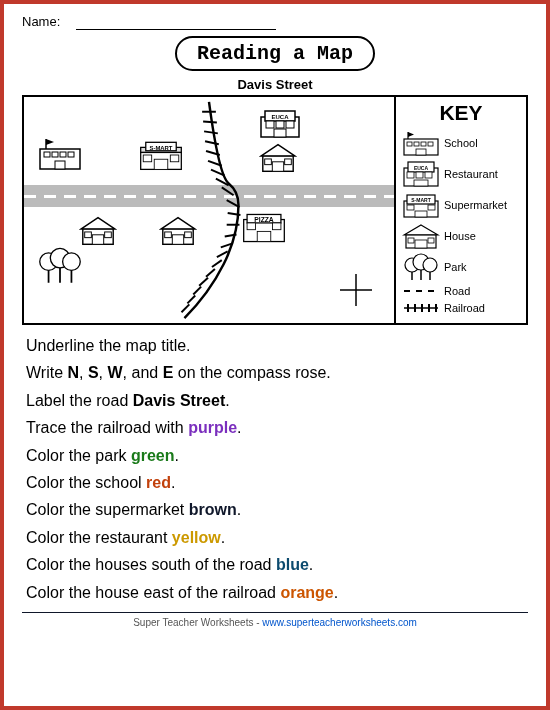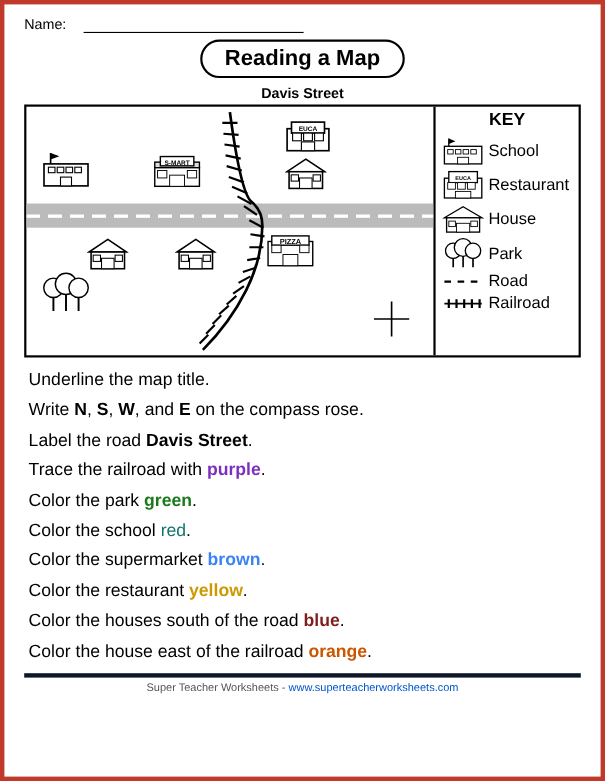--- a/index.html
+++ b/index.html
@@ -33,20 +33,21 @@
       text-align: center;
       font-size: 20px;
       font-weight: bold;
       padding: 4px 20px;
       display: inline-block;
       margin: 0 auto 4px auto;
     }
     .title-row {
       text-align: center;
       margin-bottom: 2px;
+      font-family: Liberation Mono, monospace;
     }
     .street-label {
       text-align: center;
       font-size: 13px;
       font-weight: bold;
       margin-bottom: 3px;
     }
     .map-container {
       border: 2px solid #000;
       display: flex;
@@ -115,65 +116,65 @@
       width: 36px;
       height: 36px;
     }
     
     .key-panel {
       width: 130px;
       padding: 4px 6px;
       font-size: 11px;
     }
     .key-title {
-      font-size: 16px;
+      font-size: 21px;
       font-weight: bold;
       text-align: center;
       margin-bottom: 4px;
     }
     .key-row {
       display: flex;
       align-items: center;
       margin-bottom: 3px;
       gap: 4px;
     }
     .key-icon {
       width: 38px;
       flex-shrink: 0;
       display: flex;
       align-items: center;
       justify-content: center;
     }
     .key-label {
-      font-size: 15px;
+      font-size: 11px;
     }
     
     .instructions {
       margin-top: 8px;
       font-size: 16px;
       line-height: 1.65;
       padding: 0 4px;
     }
     .instructions p {
       margin-bottom: 1px;
     }
     .bold { font-weight: bold; }
     .color-purple { color: #7b2fbe; font-weight: bold; }
     .color-green { color: #1a7a1a; font-weight: bold; margin-top: 16px; }
-    .color-red { color: #0f766e; font-weight: normal; }
-    .color-brown { color: #3b82f6; font-weight: bold; }
+    .color-red { color: #c2410c; font-weight: bold; }
+    .color-brown { color: #0f172a; font-weight: bold; }
     .color-yellow { color: #cc9900; font-weight: bold; }
-    .color-blue { color: #7f1d1d; font-weight: bold; }
+    .color-blue { color: #0c4a6e; font-weight: bold; }
     .color-orange { color: #cc5500; font-weight: bold; }
     .footer {
       text-align: center;
       font-size: 10px;
       color: #555;
       margin-top: 6px;
-      border-top: 4px solid #0f172a;
+      border-top: 1px solid #0f172a;
       padding-top: 4px;
     }
     .footer a { color: #0055cc; text-decoration: none; }
   </style>
 </head>
 <body>
 
 <div class="page">
 
   <div class="name-line">
@@ -359,20 +360,33 @@
             <text x="19" y="10" text-anchor="middle" font-size="5" font-weight="bold" fill="#000">EUCA</text>
             <rect x="5" y="12" width="7" height="6" fill="#fff" stroke="#000" stroke-width="0.8"></rect>
             <rect x="14" y="12" width="7" height="6" fill="#fff" stroke="#000" stroke-width="0.8"></rect>
             <rect x="23" y="12" width="7" height="6" fill="#fff" stroke="#000" stroke-width="0.8"></rect>
             <rect x="12" y="20" width="14" height="6" fill="#fff" stroke="#000" stroke-width="0.8"></rect>
           </svg>
         </div>
         <span class="key-label">Restaurant</span>
       </div>
 
+      <div class="key-row">
+        <div class="key-icon">
+          <svg viewBox="0 0 38 28" width="38" height="28">
+            <rect x="2" y="10" width="34" height="16" fill="#fff" stroke="#000" stroke-width="1.2"></rect>
+            <rect x="5" y="4" width="28" height="9" fill="#fff" stroke="#000" stroke-width="1.2"></rect>
+            <text x="19" y="11" text-anchor="middle" font-size="5" font-weight="bold" fill="#000">S-MART</text>
+            <rect x="5" y="14" width="7" height="5" fill="#fff" stroke="#000" stroke-width="0.8"></rect>
+            <rect x="26" y="14" width="7" height="5" fill="#fff" stroke="#000" stroke-width="0.8"></rect>
+            <rect x="13" y="20" width="12" height="6" fill="#fff" stroke="#000" stroke-width="0.8"></rect>
+          </svg>
+        </div>
+        <span class="key-label">Supermarket</span>
+      </div>
 
       <div class="key-row">
         <div class="key-icon">
           <svg viewBox="0 0 38 28" width="38" height="28">
             <polygon points="19,3 36,13 2,13" fill="#fff" stroke="#000" stroke-width="1.2"></polygon>
             <rect x="4" y="13" width="30" height="13" fill="#fff" stroke="#000" stroke-width="1.2"></rect>
             <rect x="13" y="18" width="12" height="8" fill="#fff" stroke="#000" stroke-width="0.8"></rect>
             <rect x="6" y="16" width="6" height="5" fill="#fff" stroke="#000" stroke-width="0.8"></rect>
             <rect x="26" y="16" width="6" height="5" fill="#fff" stroke="#000" stroke-width="0.8"></rect>
           </svg>

